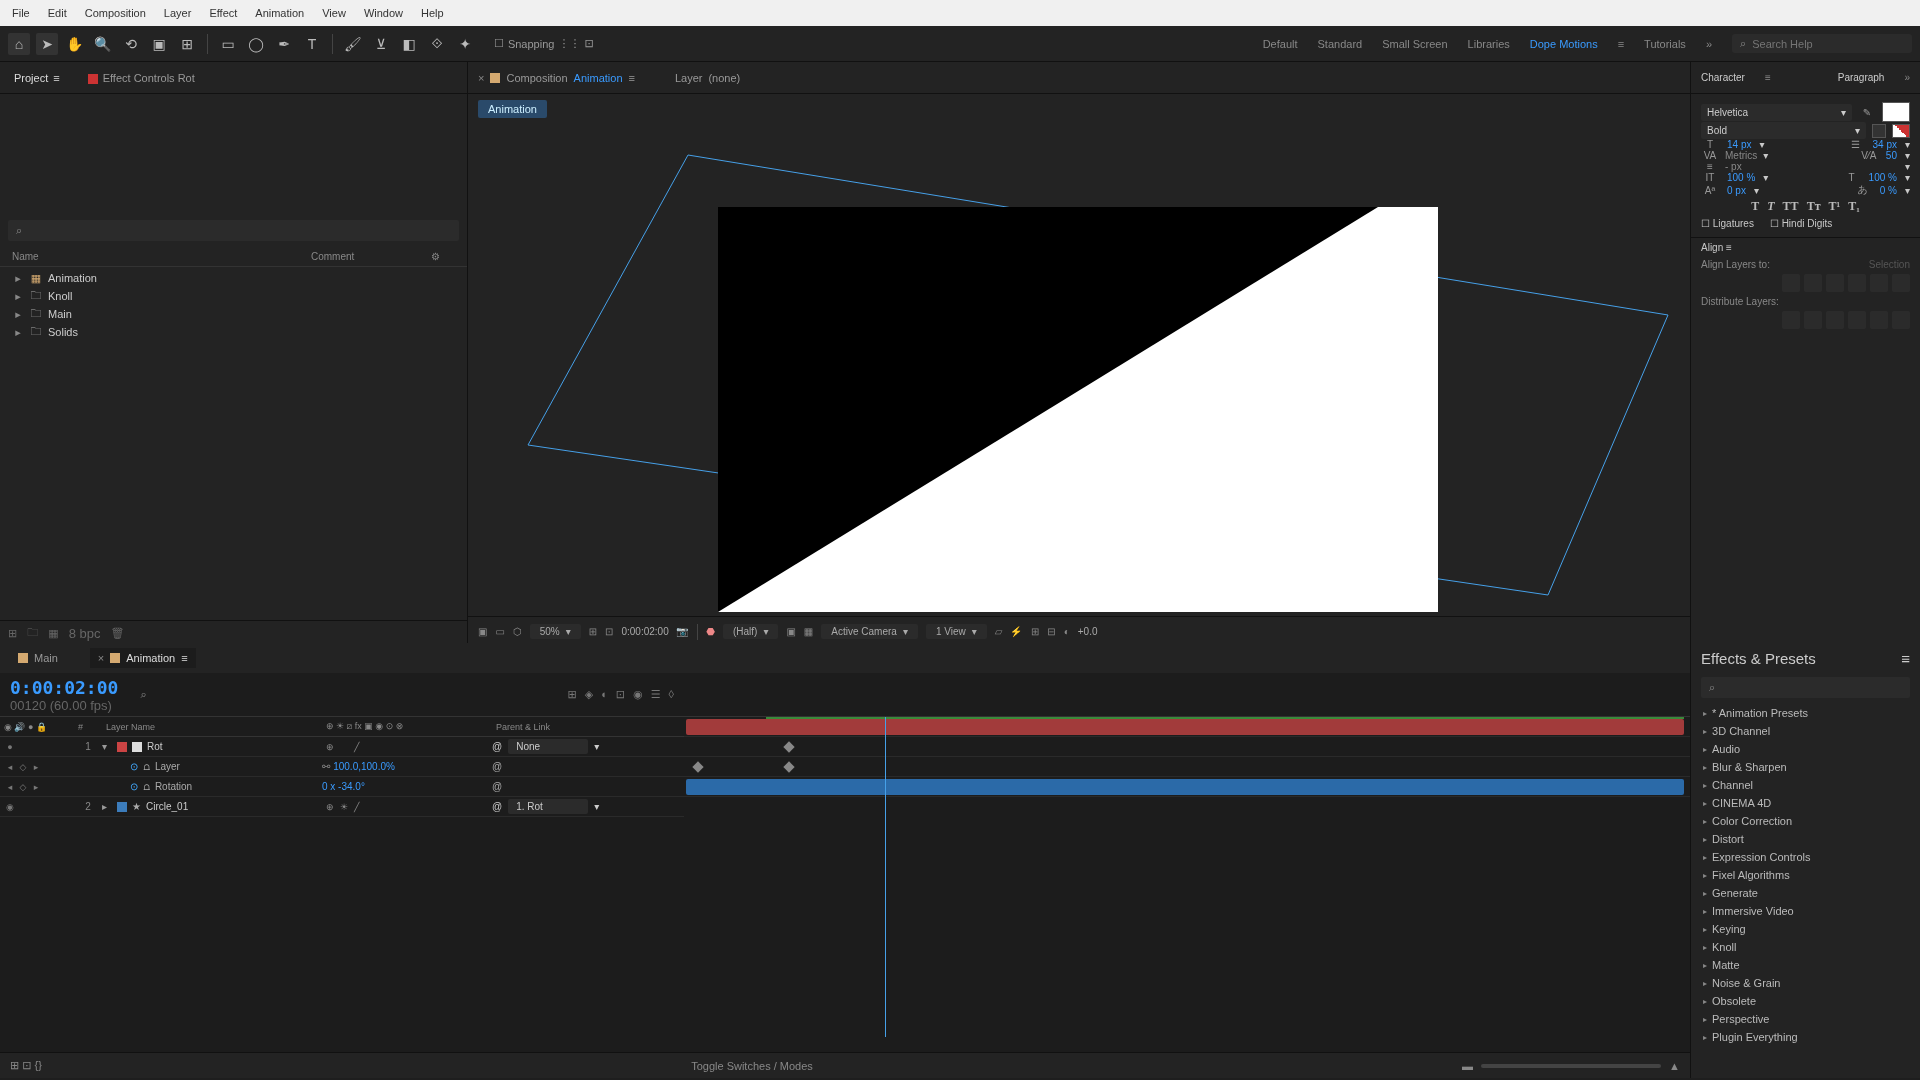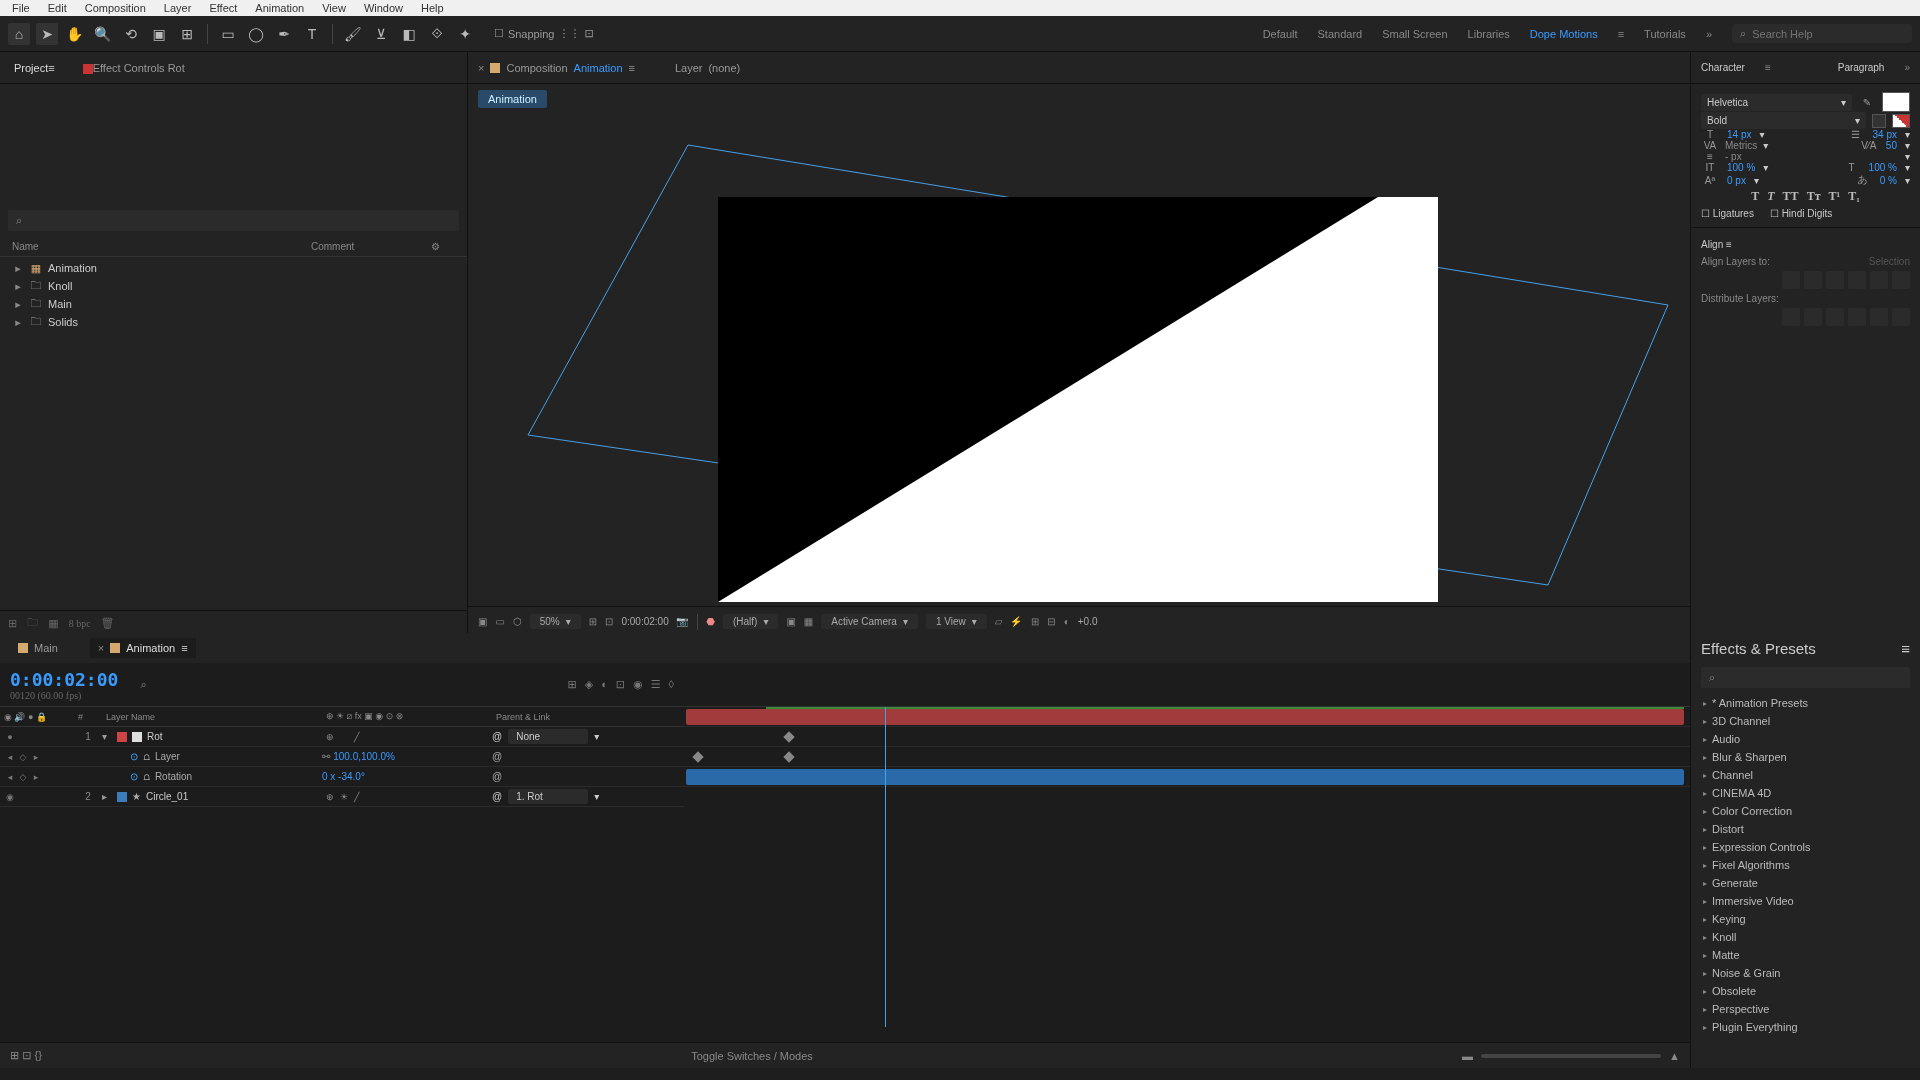--- a/index.html
+++ b/index.html
@@ -1,40 +1,40 @@
 <!DOCTYPE html>
 <html><head>
 <meta charset="utf-8">
 <style>
 * { margin: 0; padding: 0; box-sizing: border-box; font-family: -apple-system, "Segoe UI", Arial, sans-serif; user-select: none; }
 body { background: #1e1e1e; color: #c8c8c8; font-size: 11px; width: 1920px; height: 1080px; overflow: hidden; position: relative; }
 
 
-.menubar { height: 16px; background: #f0f0f0; display: flex; align-items: center; padding: 0 4px; gap: 2px; color: #333; }
+.menubar { height: 26px; background: #f0f0f0; display: flex; align-items: center; padding: 0 4px; gap: 2px; color: #333; }
 .menubar span { padding: 4px 8px; cursor: pointer; }
 
 
 .toolbar { height: 36px; background: #232323; display: flex; align-items: center; padding: 0 8px; gap: 6px; border-bottom: 1px solid #111; }
 .tool-btn { width: 22px; height: 22px; display: inline-flex; align-items: center; justify-content: center; color: #bbb; cursor: pointer; font-size: 14px; }
 .tool-btn.sel { background: #333; border-radius: 2px; }
 .tool-sep { width: 1px; height: 20px; background: #444; margin: 0 3px; }
 .toolbar-right { margin-left: auto; display: flex; align-items: center; gap: 20px; color: #888; }
 .workspace-link { cursor: pointer; font-size: 11px; }
 .workspace-link.active { color: #3a9bff; }
 .search-box { display: flex; align-items: center; gap: 6px; background: #2b2b2b; padding: 3px 8px; border-radius: 3px; width: 180px; }
 .search-box input { background: transparent; border: none; color: #aaa; outline: none; width: 100%; font-size: 11px; }
 .snap-check { display: flex; align-items: center; gap: 4px; color: #999; margin-left: 12px; }
 
 
 .main { display: grid; grid-template-columns: 468px 1fr 230px; height: 580px; }
 
 
 .project { background: #232323; border-right: 1px solid #111; display: flex; flex-direction: column; }
 .panel-tabs { height: 32px; display: flex; align-items: center; padding: 0 8px; gap: 16px; border-bottom: 1px solid #111; }
-.panel-tab { color: #999; cursor: pointer; display: flex; align-items: flex-end; padding: 4px 6px; }
+.panel-tab { color: #999; cursor: pointer; display: flex; align-items: flex-end; gap: 5px; padding: 4px 6px; }
 .panel-tab.active { color: #ddd; }
 .panel-tab .ico { width: 10px; height: 10px; display: inline-block; }
 .red-square { background: #c33; }
 .project-spacer { flex: 0 0 120px; }
 .proj-search { margin: 6px 8px; background: #2b2b2b; padding: 4px 8px; border-radius: 2px; color: #888; }
 .proj-header { display: grid; grid-template-columns: 1fr 120px 24px; padding: 4px 12px; color: #888; font-size: 10px; border-bottom: 1px solid #333; }
 .proj-list { padding: 2px 8px; }
 .proj-item { display: flex; align-items: center; gap: 6px; padding: 3px 4px; color: #ccc; cursor: pointer; }
 .proj-ico { width: 12px; height: 12px; display: inline-flex; align-items: center; justify-content: center; color: #888; }
 .folder-ico { color: #aaa; }
@@ -61,21 +61,21 @@
 .char-body { padding: 8px 10px; display: flex; flex-direction: column; gap: 0; }
 .char-row { display: flex; align-items: center; gap: 6px; }
 .char-dd { flex: 1; background: #2b2b2b; padding: 3px 6px; color: #ccc; display: flex; justify-content: space-between; border-radius: 2px; }
 .char-swatch { width: 28px; height: 20px; border: 1px solid #555; }
 .char-val { color: #3a9bff; padding: 0 2px; }
 .char-ico { color: #999; width: 18px; display: inline-block; text-align: center; }
 .char-btns { display: flex; gap: 8px; margin-top: 2px; justify-content: center; }
 .char-btn { font-family: serif; font-weight: bold; color: #bbb; cursor: pointer; font-size: 12px; }
 .char-checks { display: flex; gap: 16px; margin-top: 4px; }
 
-.align-panel { border-top: 1px solid #111; padding: 11px 10px; }
+.align-panel { border-top: 1px solid #111; padding: 4px 10px; }
 .align-title { margin-bottom: 6px; }
 .align-row { display: flex; align-items: center; gap: 6px; margin: 4px 0; color: #888; }
 .align-btns { display: flex; gap: 4px; margin-left: auto; }
 .align-btn { width: 18px; height: 18px; background: #333; border-radius: 2px; cursor: pointer; opacity: .5; }
 
 
 .bottom { display: grid; grid-template-columns: 1fr 230px; height: 436px; border-top: 1px solid #000; }
 .timeline { background: #1c1c1c; display: flex; flex-direction: column; }
 .tl-tabs { height: 30px; display: flex; align-items: center; padding: 0 10px; gap: 24px; background: #232323; }
 .tl-tab { display: flex; align-items: center; gap: 6px; color: #999; cursor: pointer; padding: 4px 8px; }
@@ -124,21 +124,21 @@
 .toggle-sw { margin: 0 auto; }
 
 
 .effects { background: #232323; border-left: 1px solid #111; display: flex; flex-direction: column; }
 .eff-hdr { height: 30px; display: flex; align-items: center; padding: 0 10px; font-size: 15px; color: #ccc; gap: 8px; }
 .eff-search { margin: 4px 10px; background: #2b2b2b; padding: 4px 8px; border-radius: 2px; color: #888; }
 .eff-list { padding: 2px 8px; overflow: hidden; }
 .eff-item { padding: 3px 4px; color: #bbb; cursor: pointer; display: flex; gap: 5px; align-items: center; }
 .eff-item::before { content: "▸"; color: #888; font-size: 8px; }
 
-.tiny { font-size: 10px; color: #666; font-family: Liberation Serif, serif; }
+.tiny { font-size: 13px; color: #666; }
 </style>
 </head>
 <body>
 
 <div class="menubar">
   <span>File</span>
   <span>Edit</span>
   <span>Composition</span>
   <span>Layer</span>
   <span>Effect</span>

